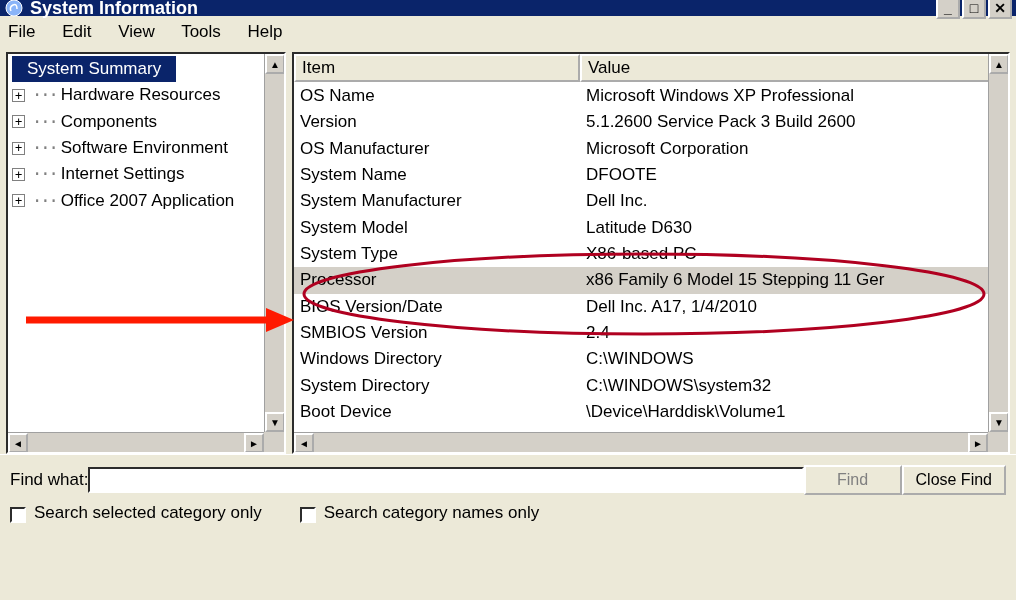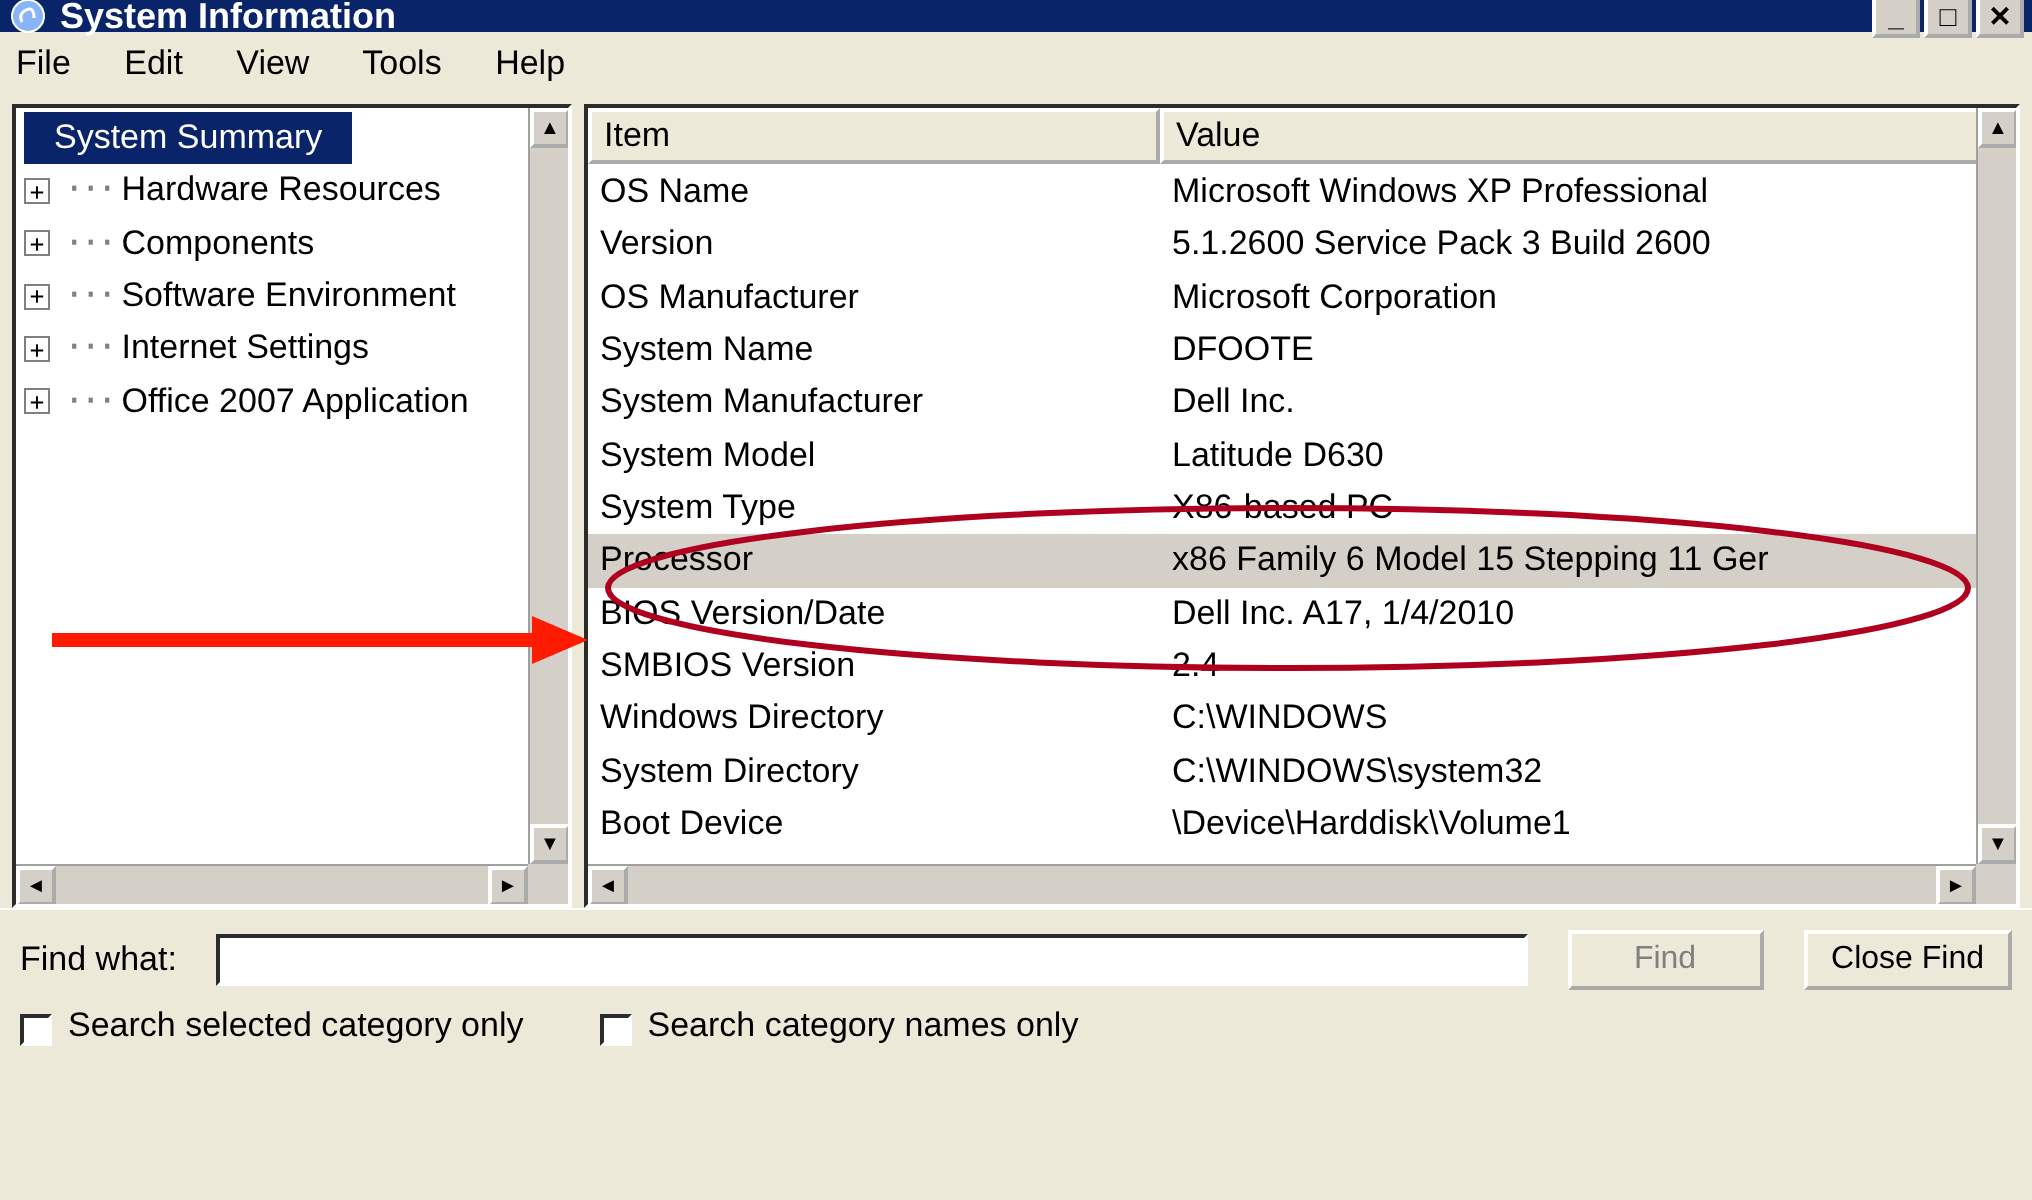--- a/index.html
+++ b/index.html
@@ -146,21 +146,21 @@
   .list-row .cell-item { width: 286px; }
   .list-row .cell-value { flex:1; }
   
   .annot {
     position: absolute; pointer-events:none;
   }
   
   .findbar {
     padding: 10px 10px 6px 10px;
     font-size: 17px;
-    display:flex; align-items:center; gap: 20px;
+    display:flex; align-items:center; gap: 0;
     border-top: 1px solid #fff;
   }
   .findbar input.textbox {
     flex:1; height:26px;
     border:2px inset #fff;
     border-top-color:#808080; border-left-color:#808080;
     background:#fff;
     padding:0 4px;
     font-size:15px;
   }

